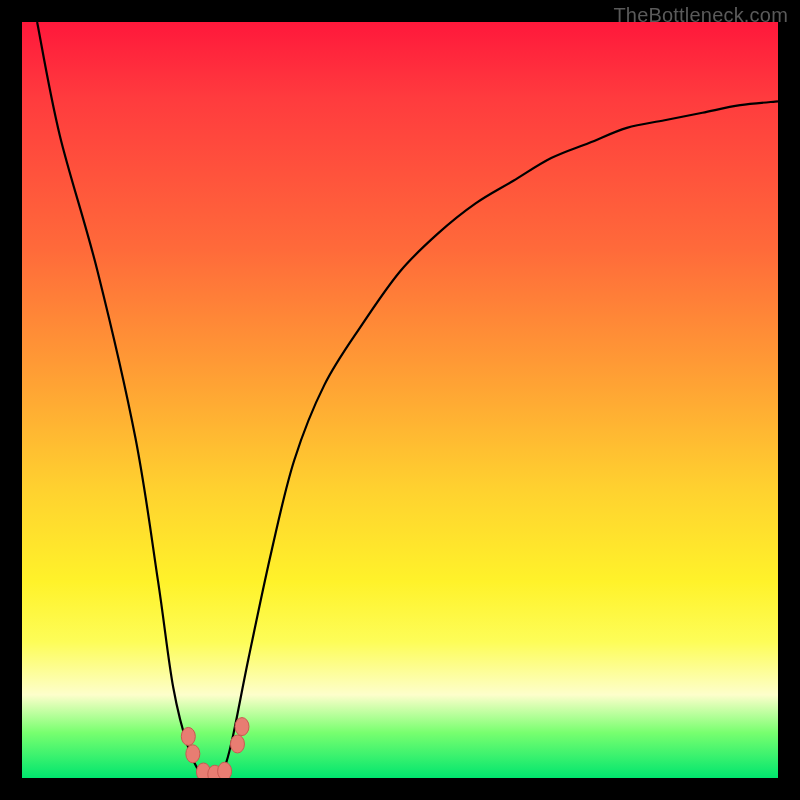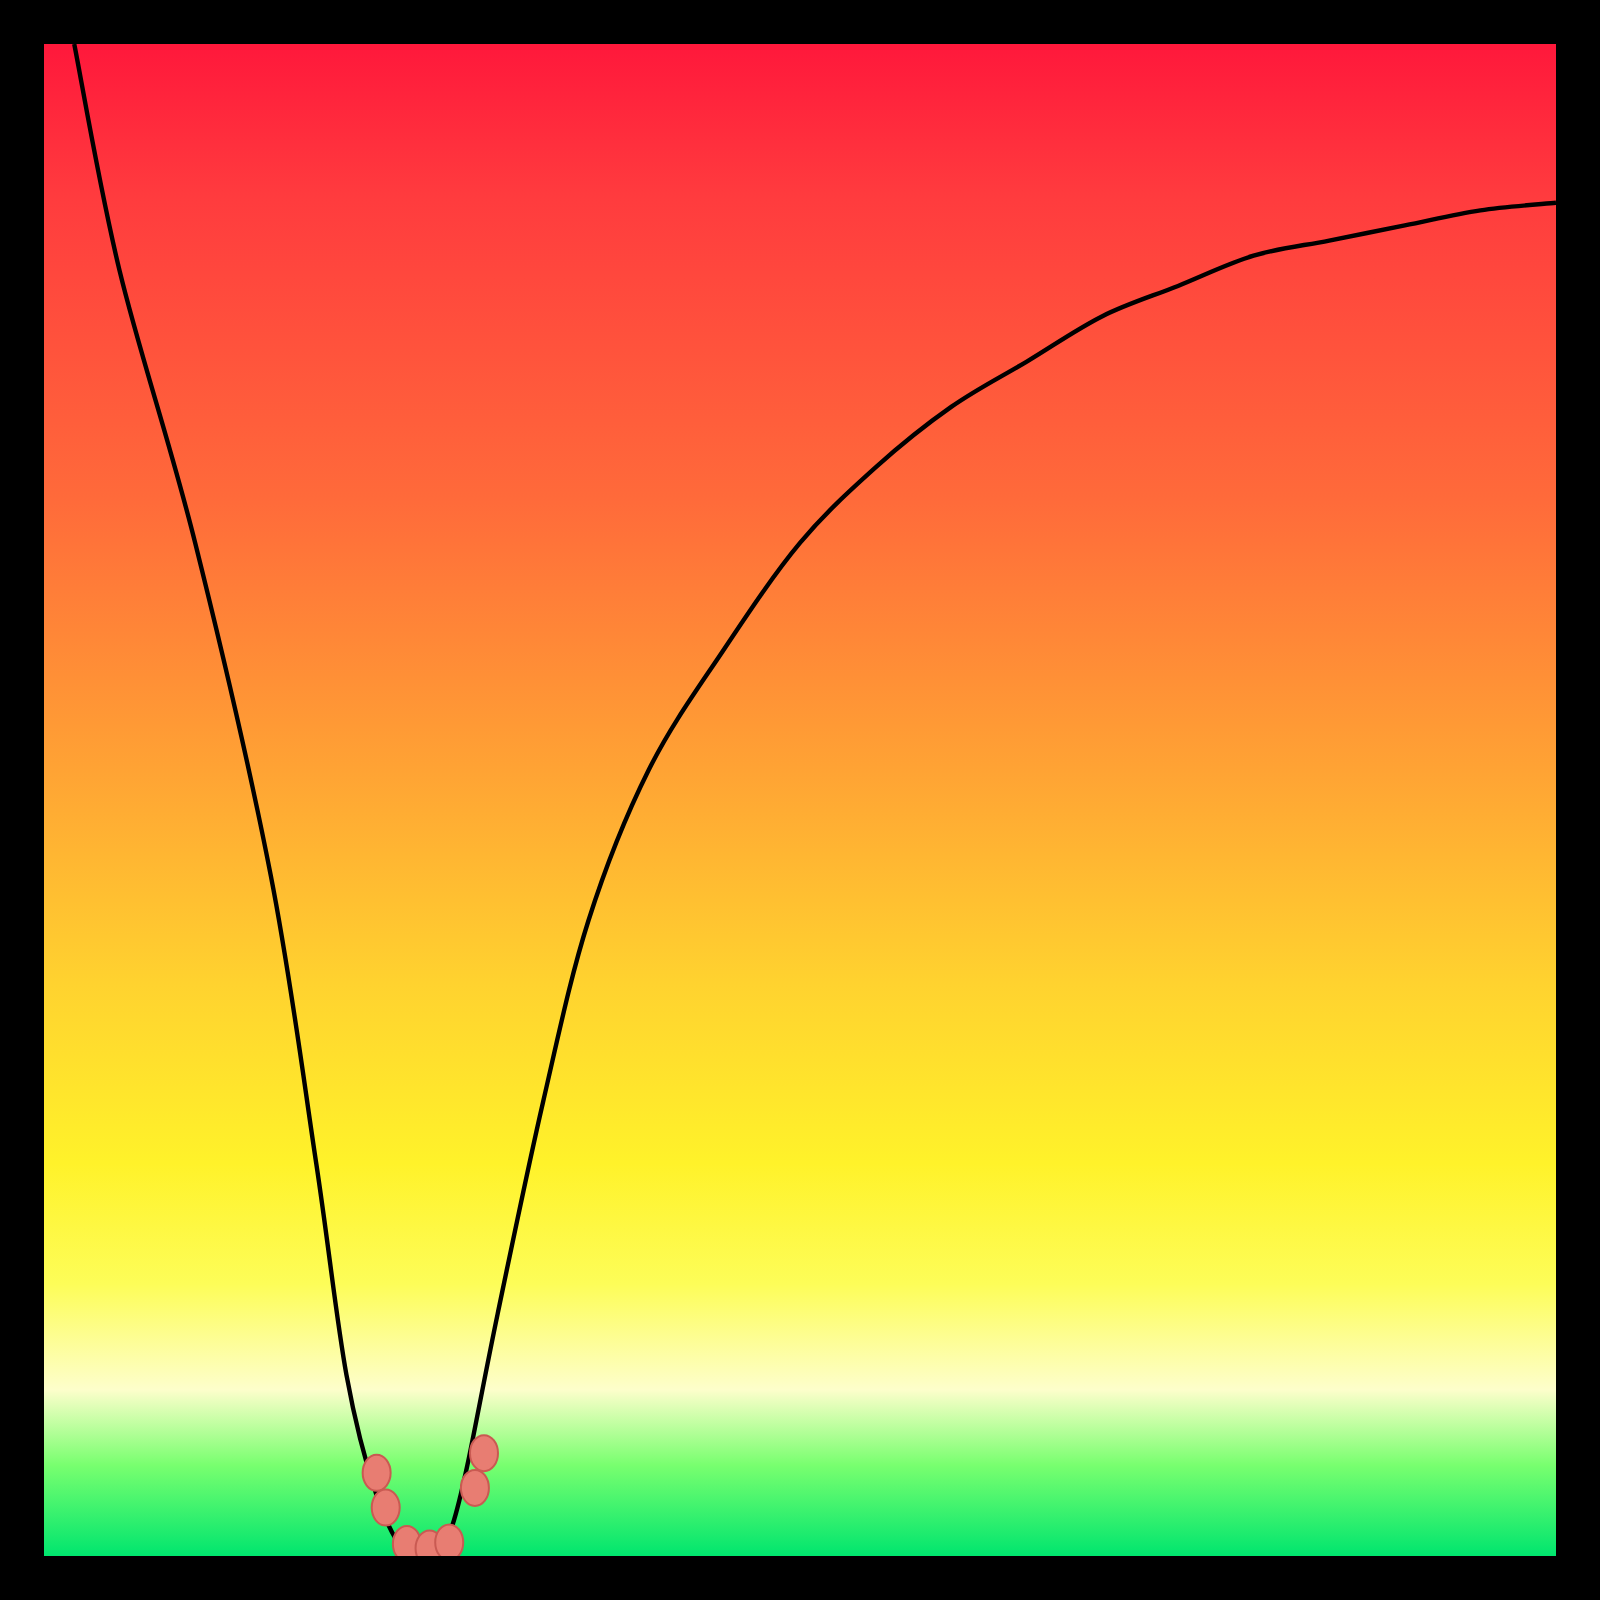--- a/index.html
+++ b/index.html
@@ -75,13 +75,14 @@
           <ellipse cx="166.32" cy="714.42" rx="7" ry="9" fill="#e87d72" stroke="#c95a52" stroke-width="1"></ellipse>
           <ellipse cx="170.856" cy="731.808" rx="7" ry="9" fill="#e87d72" stroke="#c95a52" stroke-width="1"></ellipse>
           <ellipse cx="181.44" cy="749.952" rx="7" ry="9" fill="#e87d72" stroke="#c95a52" stroke-width="1"></ellipse>
           <ellipse cx="192.78" cy="752.22" rx="7" ry="9" fill="#e87d72" stroke="#c95a52" stroke-width="1"></ellipse>
           <ellipse cx="202.608" cy="749.196" rx="7" ry="9" fill="#e87d72" stroke="#c95a52" stroke-width="1"></ellipse>
           <ellipse cx="215.45999999999998" cy="721.98" rx="7" ry="9" fill="#e87d72" stroke="#c95a52" stroke-width="1"></ellipse>
           <ellipse cx="219.99600000000004" cy="704.592" rx="7" ry="9" fill="#e87d72" stroke="#c95a52" stroke-width="1"></ellipse>
         </g>
     </svg>
   </div>
+  <div class="watermark">TheBottleneck.com</div>
 </div>
 
 </body></html>

